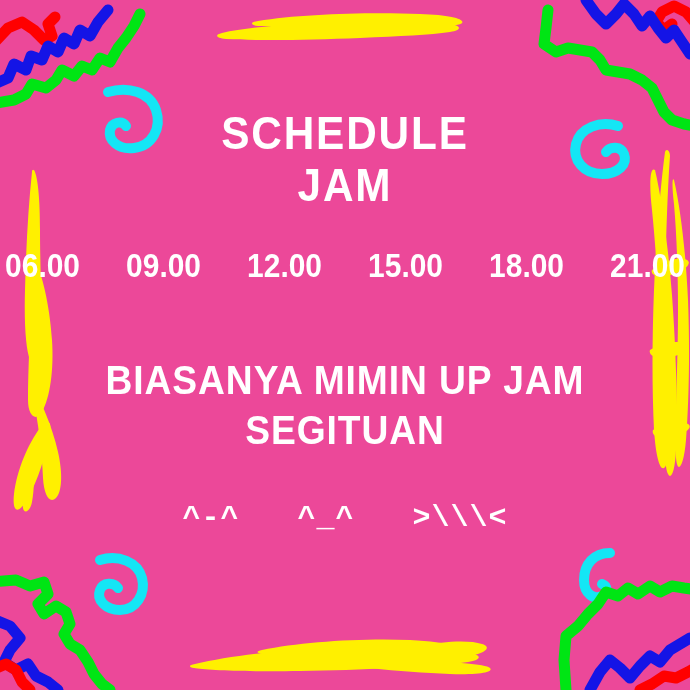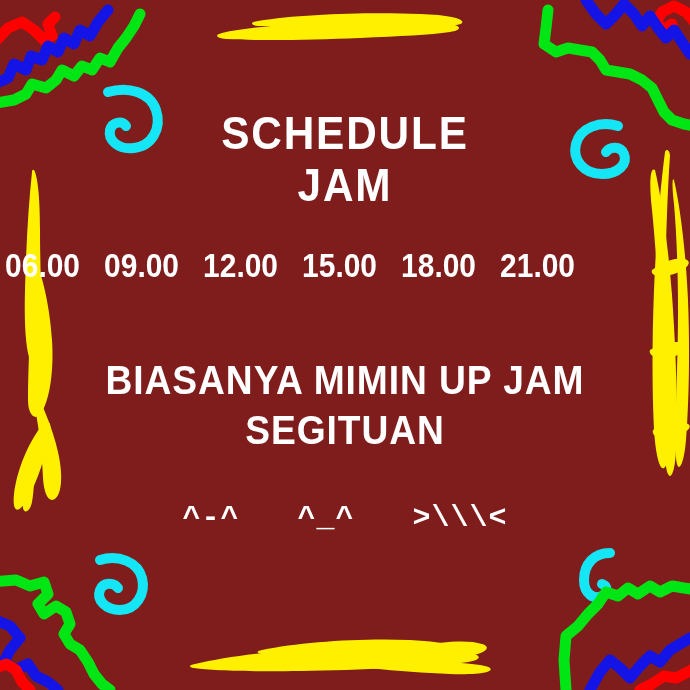--- a/index.html
+++ b/index.html
@@ -5,21 +5,21 @@
 <style>
   html, body {
     margin: 0;
     padding: 0;
     background: #000000;
   }
   #poster {
     position: relative;
     width: 690px;
     height: 690px;
-    background: #7f1d1d;
+    background: #ec4899;
     overflow: hidden;
     font-family: "Liberation Sans", sans-serif;
   }
   #deco-layer {
     position: absolute;
     left: 0;
     top: 0;
     width: 690px;
     height: 690px;
     pointer-events: none;
@@ -53,21 +53,21 @@
     font-size: 46px;
     letter-spacing: 2px;
     transform: scaleX(0.92);
   }
   #times-row {
     position: absolute;
     top: 248px;
     left: 0;
     width: 690px;
     display: flex;
-    justify-content: flex-start;
+    justify-content: space-between;
     align-items: baseline;
     gap: 14px;
   }
   .time-chip {
     color: #ffffff;
     font-family: "Liberation Sans Narrow", "Liberation Sans", sans-serif;
     font-weight: bold;
     font-size: 34px;
     letter-spacing: 0px;
     transform: scaleX(0.88);

